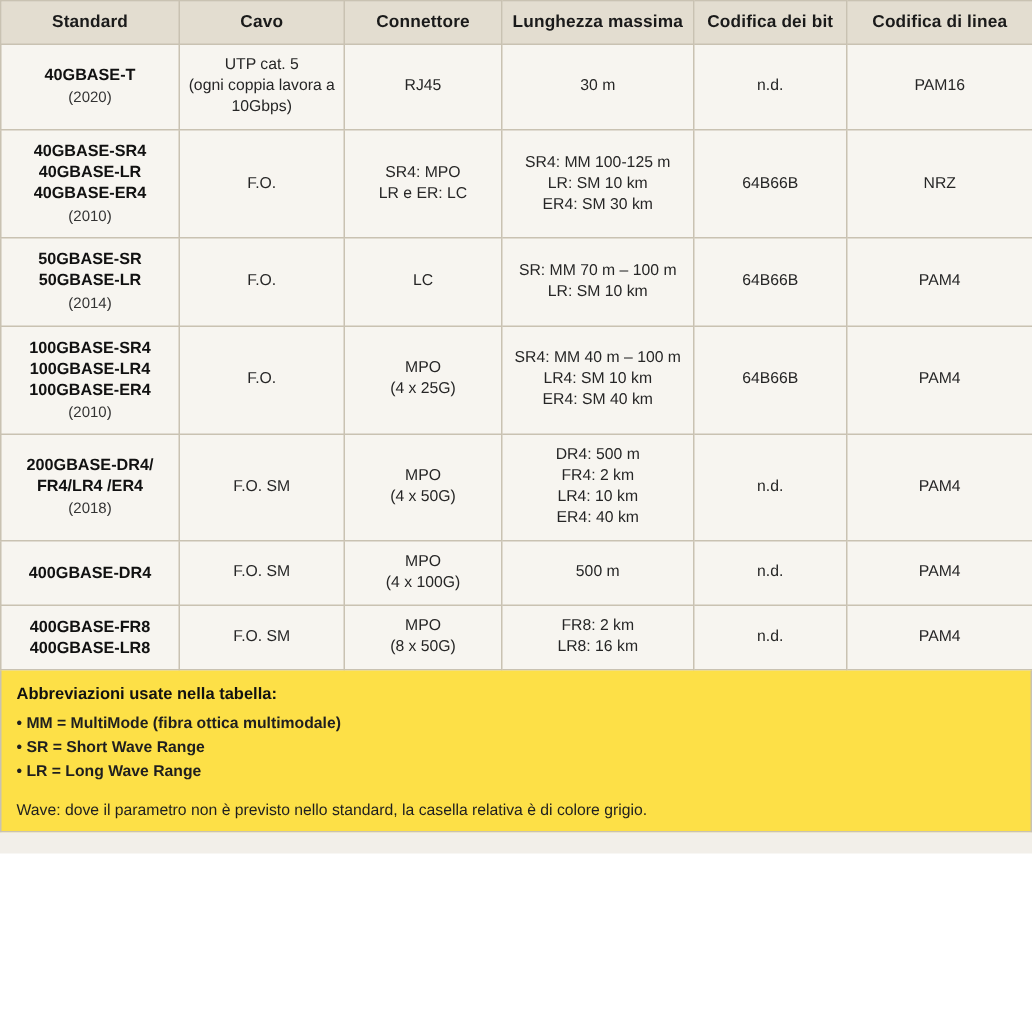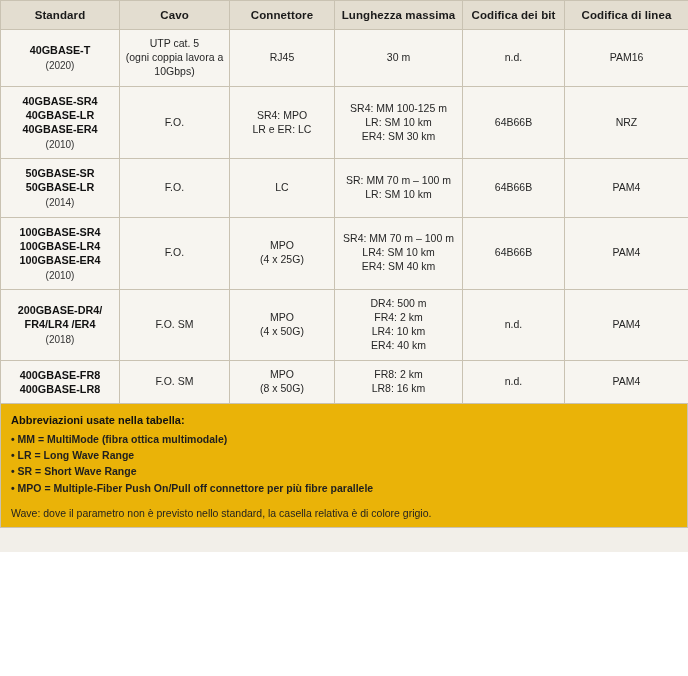--- a/index.html
+++ b/index.html
@@ -67,21 +67,21 @@
     margin-top: 2px;
   }
   td.grey {
     background: #eceae4;
     color: #3a3a3a;
   }
   .line { display: block; }
 
   .notes {
     padding: 10px 10px 8px 10px;
-    background: #eab308;
+    background: #fde047;
     border-left: 1px solid #c9c2b2;
     border-right: 1px solid #c9c2b2;
     border-bottom: 1px solid #c9c2b2;
     border-top: none;
   }
   .notes .notes-title {
     font-weight: bold;
     font-size: 11px;
     margin-bottom: 5px;
     color: #111;
@@ -212,21 +212,21 @@
             <span class="std-year">(2010)</span>
           </td>
           <td>
             <span class="line">F.O.</span>
           </td>
           <td>
             <span class="line">MPO</span>
             <span class="line">(4 x 25G)</span>
           </td>
           <td>
-            <span class="line">SR4: MM 70 m – 100 m</span>
+            <span class="line">SR4: MM 40 m – 100 m</span>
             <span class="line">LR4: SM 10 km</span>
             <span class="line">ER4: SM 40 km</span>
           </td>
           <td>
             <span class="line">64B66B</span>
           </td>
           <td>
             <span class="line">PAM4</span>
           </td>
         </tr>
@@ -251,20 +251,41 @@
           </td>
           <td class="grey">
             <span class="line">n.d.</span>
           </td>
           <td>
             <span class="line">PAM4</span>
           </td>
         </tr>
         <tr>
           <td class="std-cell">
+            <span class="std-name">400GBASE-DR4</span>
+          </td>
+          <td>
+            <span class="line">F.O. SM</span>
+          </td>
+          <td>
+            <span class="line">MPO</span>
+            <span class="line">(4 x 100G)</span>
+          </td>
+          <td>
+            <span class="line">500 m</span>
+          </td>
+          <td class="grey">
+            <span class="line">n.d.</span>
+          </td>
+          <td>
+            <span class="line">PAM4</span>
+          </td>
+        </tr>
+        <tr>
+          <td class="std-cell">
             <span class="std-name">400GBASE-FR8</span>
             <span class="std-name">400GBASE-LR8</span>
           </td>
           <td>
             <span class="line">F.O. SM</span>
           </td>
           <td>
             <span class="line">MPO</span>
             <span class="line">(8 x 50G)</span>
           </td>
@@ -279,21 +300,20 @@
             <span class="line">PAM4</span>
           </td>
         </tr>
       </tbody>
   </table>
 
   <div class="notes">
     <div class="notes-title">Abbreviazioni usate nella tabella:</div>
     <ul>
         <li>• MM = MultiMode (fibra ottica multimodale)</li>
+        <li>• SR = Short Wave Range</li>
         <li>• LR = Long Wave Range</li>
-        <li>• SR = Short Wave Range</li>
-        <li>• MPO = Multiple-Fiber Push On/Pull off connettore per più fibre parallele</li>
       </ul>
     <div class="footnote">Wave: dove il parametro non è previsto nello standard, la casella relativa è di colore grigio.</div>
   </div>
 
   <div class="spacer"></div>
 </div>
 
 </body></html>

